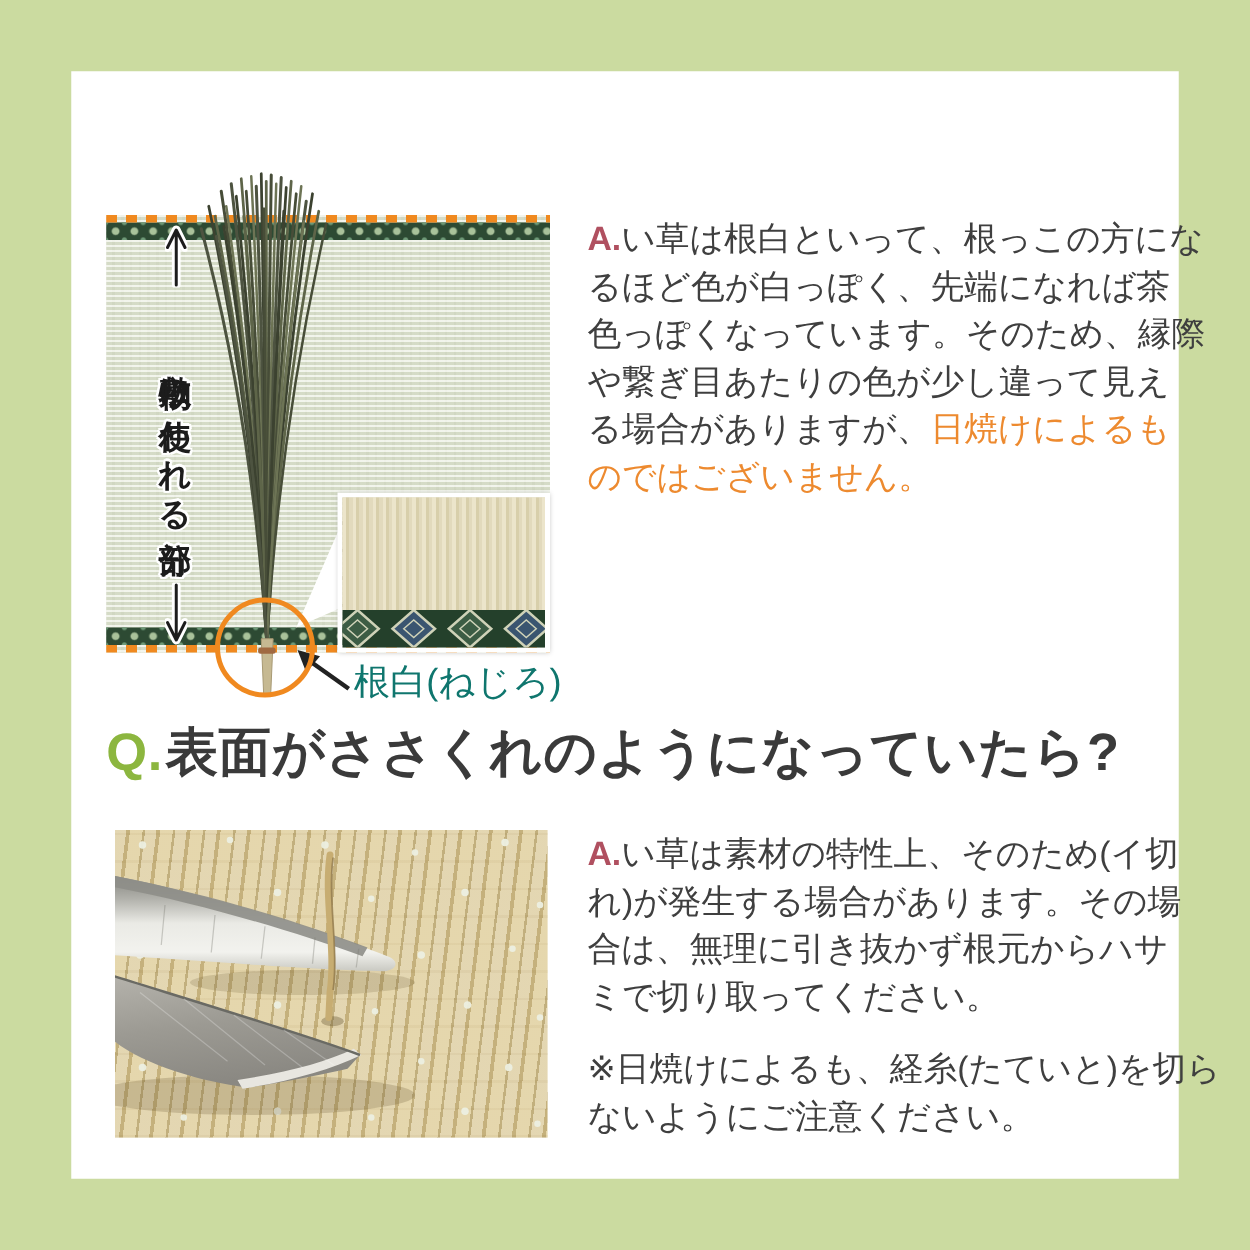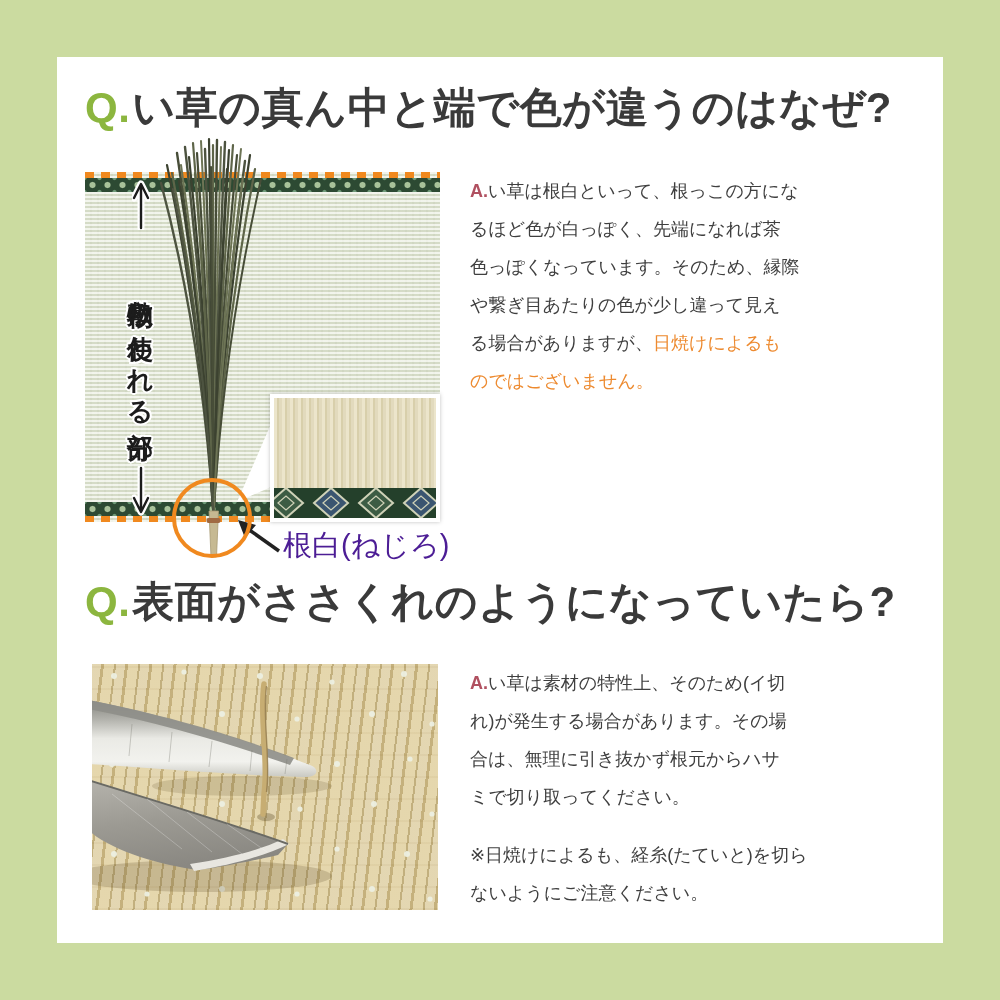--- a/index.html
+++ b/index.html
@@ -12,21 +12,21 @@
 
   
   .qhead{position:absolute;left:85px;white-space:nowrap;font-weight:800;
          font-size:42px;line-height:52px;color:#3a3a3a;letter-spacing:.5px;}
   .qhead .qmark{color:#8cb63f;margin-right:2px;}
   #qhead1{top:82px;}
   #qhead2{top:576px;text-align:center;}
 
   
   .answer{position:absolute;left:470px;width:515px;color:#3f3f3f;
-          font-size:18px;line-height:38px;}
+          font-size:27px;line-height:38px;}
   .answer p{margin:0;white-space:pre-line;}
   .answer p + p{margin-top:20px;}
   #answer1{top:172px;}
   #answer2{top:664px;}
   .aprefix{color:#b05060;font-weight:bold;}
   .hl{color:#ed8a2f;}
 
   
   #fig1{position:absolute;left:85px;top:172px;width:355px;height:400px;}
   .photo1{position:absolute;left:0;top:0;width:355px;height:350px;
@@ -59,41 +59,38 @@
   .inset-band{position:absolute;left:0;top:90px;width:162px;height:30px;background:#24402b;}
   #bundle{position:absolute;left:0;top:-35px;z-index:5;overflow:visible;}
   .circleMark{position:absolute;left:87px;top:306px;width:80px;height:80px;z-index:6;
     box-sizing:border-box;border:4px solid #f0891f;border-radius:50%;}
   .vlabel{position:absolute;left:26px;top:8px;width:60px;height:336px;z-index:7;
     display:flex;flex-direction:column;align-items:center;justify-content:space-between;}
   .vlabel-text{writing-mode:vertical-rl;text-orientation:upright;
     font-size:26px;font-weight:bold;color:#1c1c1c;letter-spacing:2px;
     text-shadow:-2px 0 0 #fff,2px 0 0 #fff,0 -2px 0 #fff,0 2px 0 #fff,
       -1.5px -1.5px 0 #fff,1.5px -1.5px 0 #fff,-1.5px 1.5px 0 #fff,1.5px 1.5px 0 #fff;}
-  .callout{position:absolute;left:198px;top:354px;font-size:29px;color:#4c1d95;white-space:nowrap;}
+  .callout{position:absolute;left:198px;top:354px;font-size:29px;color:#0f766e;white-space:nowrap;}
   .callout-arrow{position:absolute;left:150px;top:346px;}
 
   
   #fig2{position:absolute;left:92px;top:664px;width:346px;height:246px;
     background-color:#d9c794;
     background-image:
       repeating-linear-gradient(97deg, rgba(255,255,255,.28) 0 9px, rgba(150,125,70,.30) 9px 12px,
         rgba(255,248,225,.32) 12px 22px, rgba(120,100,55,.24) 22px 24px),
       repeating-linear-gradient(0deg, rgba(180,155,95,.22) 0 2px, rgba(0,0,0,0) 2px 22px);}
   #fig2 svg{position:absolute;left:0;top:0;}
 </style>
 </head>
 <body>
 
 <div class="canvas">
   <div class="panel"></div>
 
-  <div class="qhead" id="qhead1">
-    <span class="qmark">Q.</span><span>い草の真ん中と端で色が違うのはなぜ?</span>
-  </div>
 
   <div id="fig1">
     <div class="photo1">
       <div class="heri" id="heri-top"></div>
       <div class="heri" id="heri-bottom"></div>
       <div class="dash" id="dash-top"></div>
       <div class="dash" id="dash-bottom"></div>
 
       <svg class="wedge" width="50" height="90">
         <polygon points="12,85 46,7 46,70" fill="#ffffff"></polygon>

